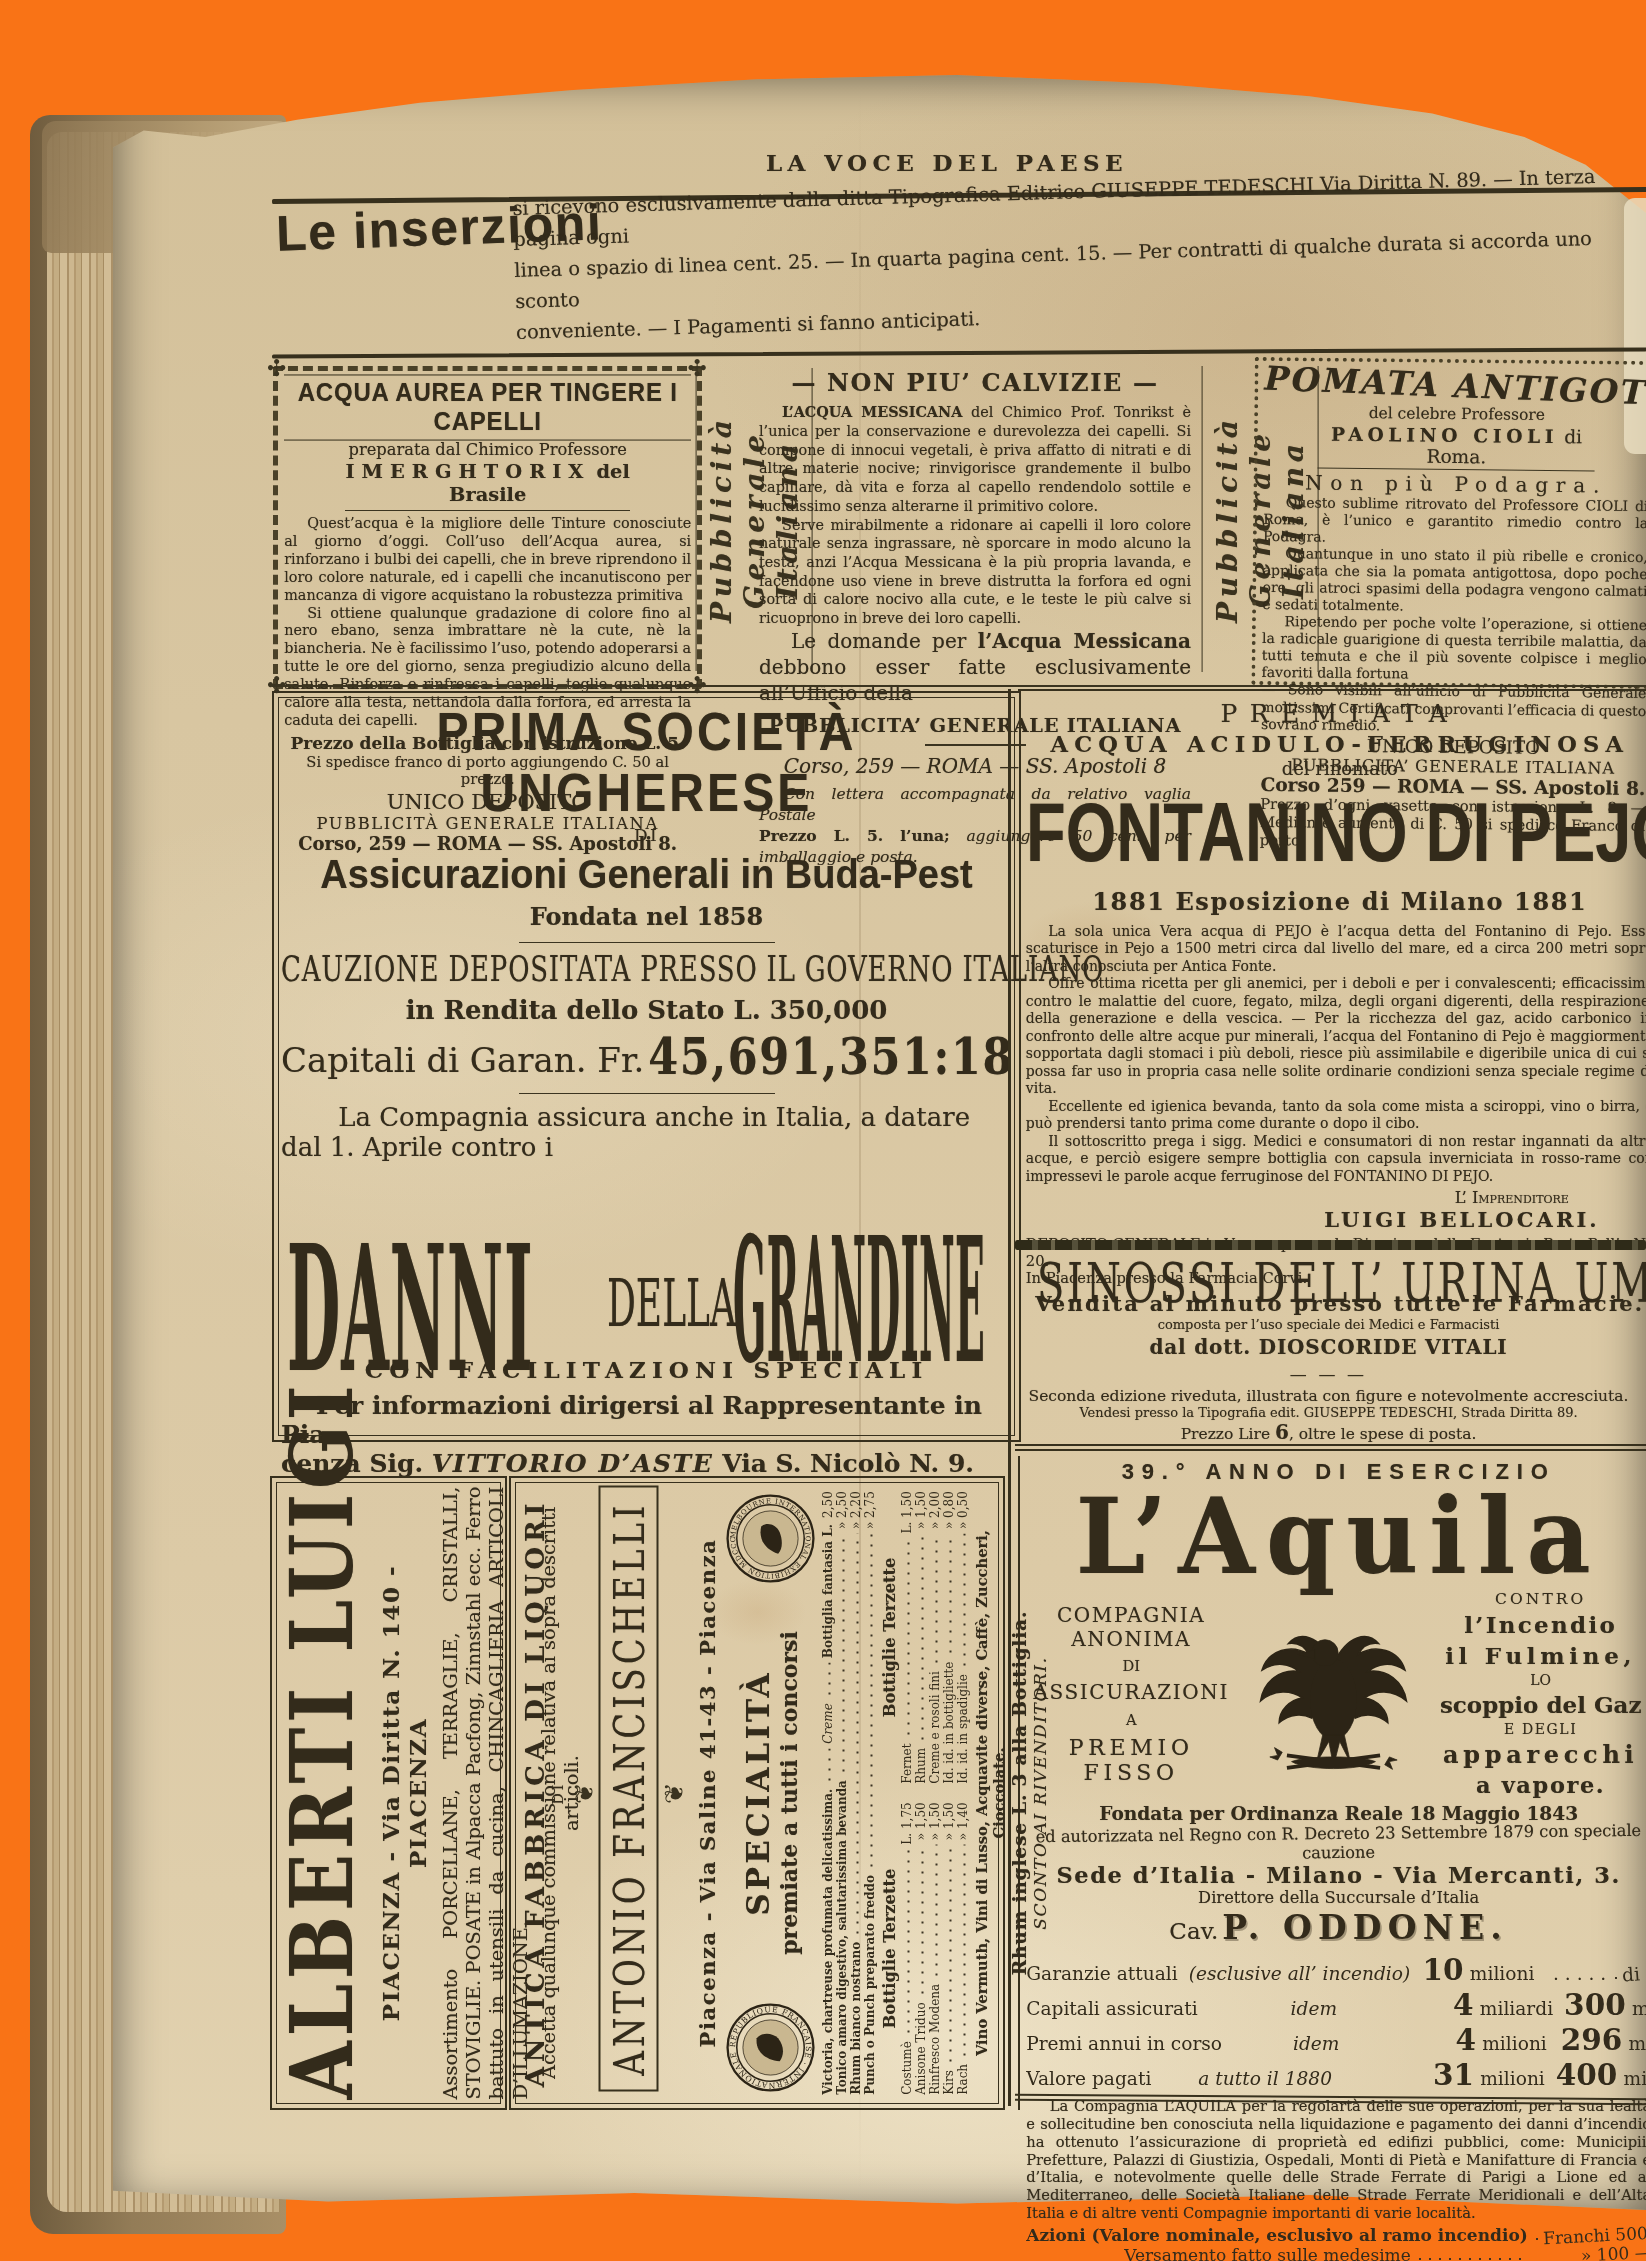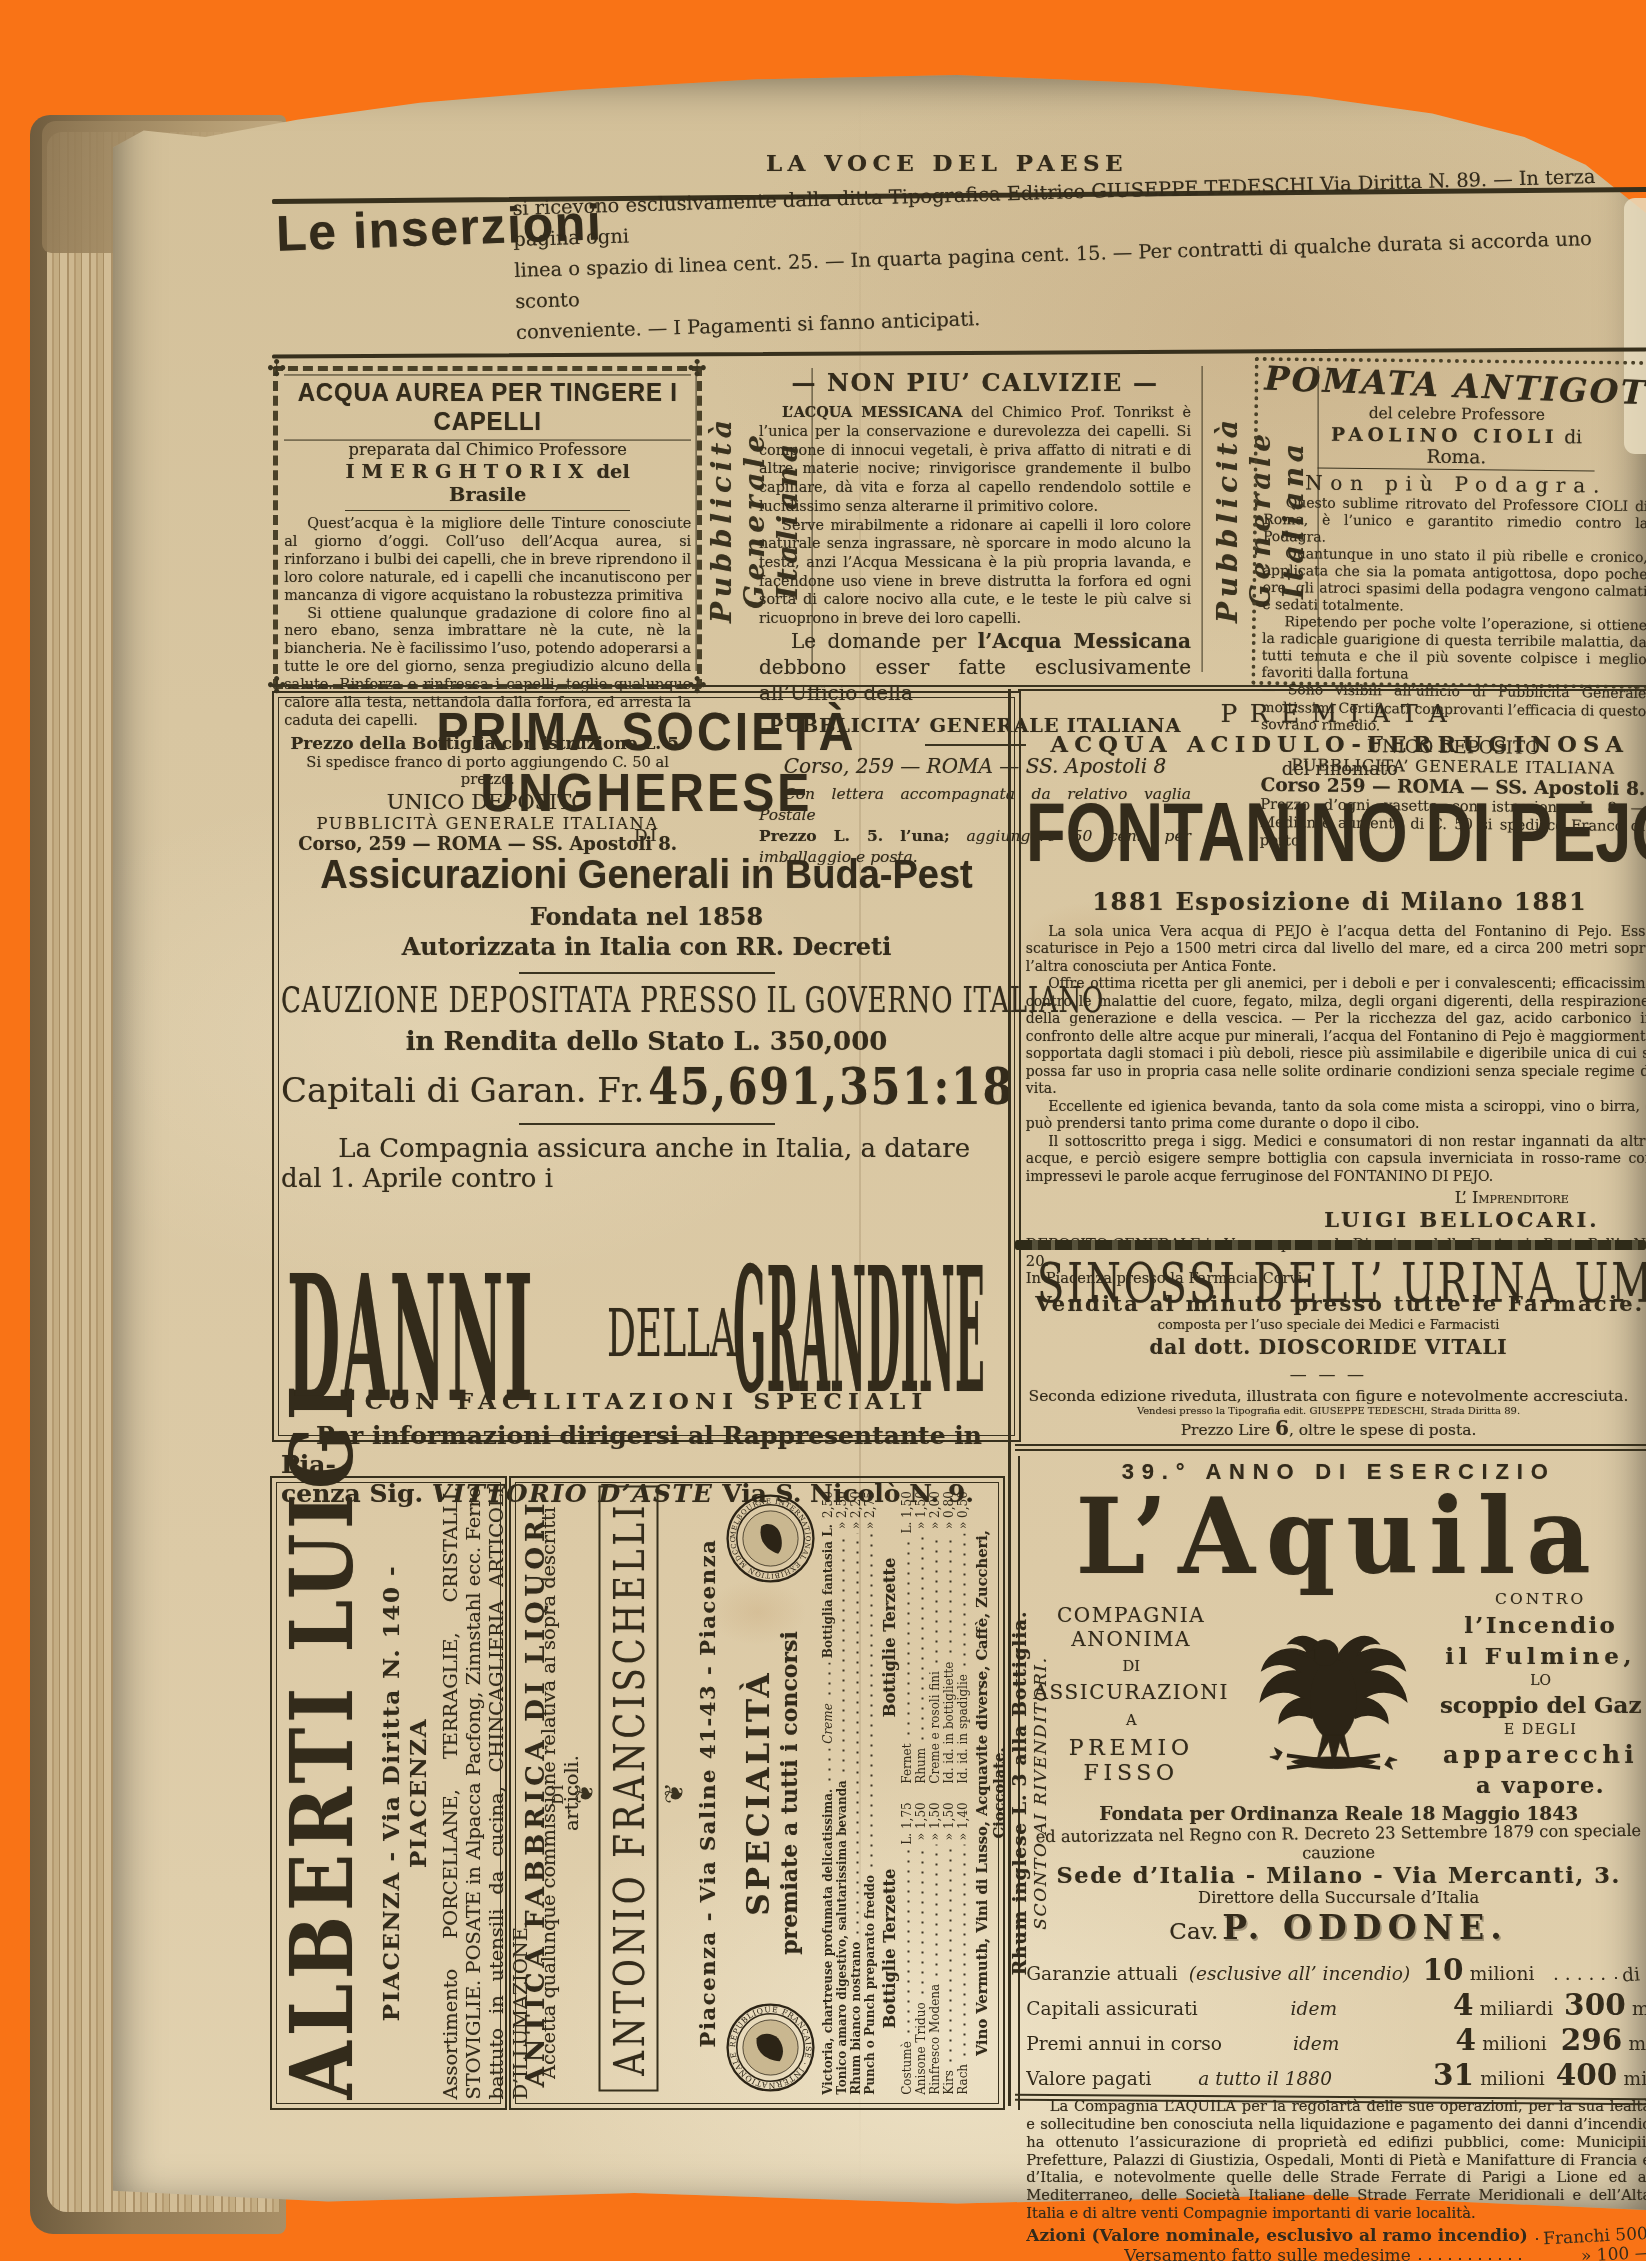--- a/index.html
+++ b/index.html
@@ -137,21 +137,20 @@
     <div class="jus soft" style="font-size:14.7px;line-height:1.2;">Prezzo d’ogni vasetto con istruzione L. 8 — Mediante aumento di C. 50 si spedisce Franco di porto.</div>
   </div>
 
   <div class="hr-thin" style="left:272px;top:685px;width:1375px;"></div>
 
   <div class="abs dbox" style="left:272px;top:691px;width:731px;height:719px;padding:14px 7px;">
     <div class="ctr b sans soft" style="font-size:48px;letter-spacing:3.1px;transform:scaleY(1.12);">PRIMA SOCIETÀ UNGHERESE</div>
     <div class="ctr soft" style="font-size:17px;margin-top:7.8px;letter-spacing:2.3px;">DI</div>
     <div class="ctr b sans soft" style="font-size:38px;margin-top:7.8px;transform:scaleY(1.05);">Assicurazioni Generali in Buda-Pest</div>
     <div class="ctr b soft" style="font-size:24px;margin-top:6.2px;">Fondata nel 1858</div>
-    <div class="ctr b soft" style="font-size:24px;margin-top:1.6px;">Autorizzata in Italia con RR. Decreti</div>
     <div style="width:256px;height:1.6px;background:#3b3420;margin:11px auto;"></div>
     <div class="ctr soft" style="font-size:26px;white-space:nowrap;">
       <span class="tallcaps" style="letter-spacing:0.8px;">CAUZIONE DEPOSITATA PRESSO IL GOVERNO ITALIANO</span>
     </div>
     <div class="ctr b soft" style="font-size:26px;margin-top:11px;">in Rendita dello Stato L. 350,000</div>
     <div class="ctr soft" style="margin-top:6.2px;white-space:nowrap;">
       <span style="font-size:34px;">Capitali di Garan. Fr.</span>
       <span class="b" style="font-size:43px;display:inline-block;transform:scaleY(1.15);letter-spacing:1.6px;">45,691,351:18</span>
     </div>
     <div style="width:256px;height:1.6px;background:#3b3420;margin:11px auto 7.8px;"></div>
@@ -191,21 +190,21 @@
   <div class="hr-tex" style="left:1015px;top:1240px;width:631px;"></div>
 
   <div class="abs" style="left:1018px;top:1256px;width:621px;height:186px;padding-top:3.1px;">
     <div class="ctr soft" style="font-size:42px;white-space:nowrap;">
       <span class="tallcaps" style="letter-spacing:3.1px;transform:scaleY(1.3) scaleX(.95);">SINOSSI DELL’ URINA UMANA</span>
     </div>
     <div class="ctr soft" style="font-size:13px;margin-top:9px;">composta per l’uso speciale dei Medici e Farmacisti</div>
     <div class="ctr b soft" style="font-size:20px;margin-top:3.1px;letter-spacing:0.8px;">dal dott. DIOSCORIDE VITALI</div>
     <div class="ctr soft" style="font-size:17px;letter-spacing:3.1px;margin:4.7px 0 3.1px;">— — —</div>
     <div class="ctr soft" style="font-size:15.5px;">Seconda edizione riveduta, illustrata con figure e notevolmente accresciuta.</div>
-    <div class="ctr soft" style="font-size:10px;">Vendesi presso la Tipografia edit. GIUSEPPE TEDESCHI, Strada Diritta 89.</div>
+    <div class="ctr soft" style="font-size:13px;">Vendesi presso la Tipografia edit. GIUSEPPE TEDESCHI, Strada Diritta 89.</div>
     <div class="ctr soft" style="font-size:15.5px;">
       <span>Prezzo Lire </span><span class="b" style="font-size:20px;">6</span><span>, oltre le spese di posta.</span>
     </div>
   </div>
   <div class="dbl" style="left:1015px;top:1444px;width:631px;"></div>
 
   <div class="abs" style="left:1018px;top:1456px;width:625px;height:651px;border-left:2.3px double #37301d;padding:3.1px 3.1px 0 6.2px;">
     <div class="ctr b sans soft" style="font-size:22px;letter-spacing:7.8px;">39.° ANNO DI ESERCIZIO</div>
     <div class="ctr b soft" style="font-size:99px;line-height:1;transform:scaleY(1.05);letter-spacing:11px;margin-top:1.6px;">L’Aquila</div>
     <div style="display:flex;align-items:center;margin-top:4.7px;">

